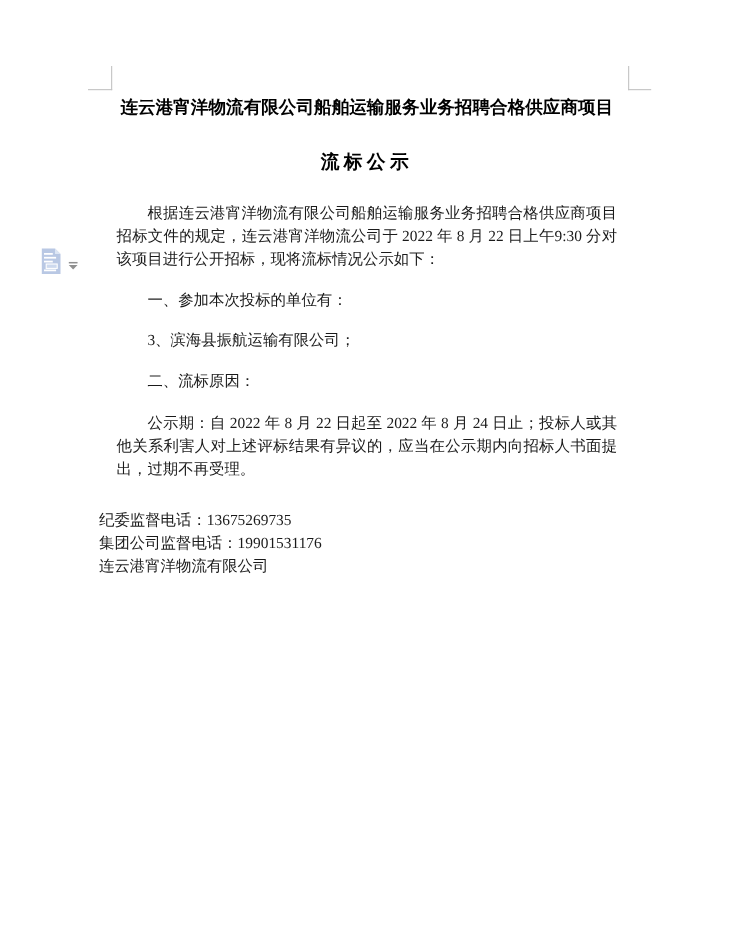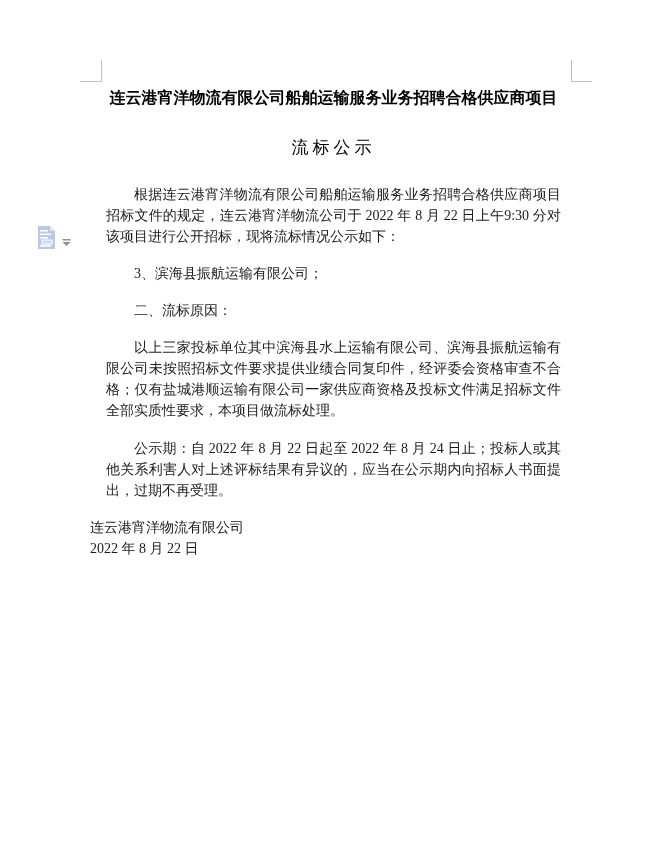--- a/index.html
+++ b/index.html
@@ -53,21 +53,21 @@
     font-size: 16px;
     line-height: 19px;
     font-weight: bold;
     text-align: center;
     color: #000000;
     margin: 0;
   }
   .doc-subtitle {
     font-size: 17px;
     line-height: 20px;
-    font-weight: normal;
+    font-weight: bold;
     text-align: center;
     letter-spacing: 4px;
     color: #000000;
     margin: 31px 0 0 0;
   }
   .body-text {
     font-size: 14px;
     line-height: 21px;
     text-align: justify;
     margin: 16px;
@@ -113,27 +113,30 @@
       </svg>
     </span>
   </div>
 
   <div class="content">
     <h1 class="doc-title">连云港宵洋物流有限公司船舶运输服务业务招聘合格供应商项目</h1>
     <h2 class="doc-subtitle">流标公示</h2>
 
     <p class="body-text indent p-intro">根据连云港宵洋物流有限公司船舶运输服务业务招聘合格供应商项目招标文件的规定，连云港宵洋物流公司于 2022 年 8 月 22 日上午9:30 分对该项目进行公开招标，现将流标情况公示如下：</p>
 
+    <p class="body-text indent sec-heading">一、参加本次投标的单位有：</p>
     <p class="body-text indent">3、滨海县振航运输有限公司；</p>
 
     <p class="body-text indent sec2-heading">二、流标原因：</p>
-    <p class="body-text indent">以上三家投标单位其中滨海县水上运输有限公司、滨海县振航运输有限公司未按照招标文件要求提供业绩合同复印件，经评委会资格审查不合格；仅有盐城港顺运输有限公司一家供应商资格及投标文件满足招标文件全部实质性要求，本项目做流标处理。</p>
 
     <p class="body-text indent p-publicity">公示期：自 2022 年 8 月 22 日起至 2022 年 8 月 24 日止；投标人或其他关系利害人对上述评标结果有异议的，应当在公示期内向招标人书面提出，过期不再受理。</p>
 
+    <div class="contacts">
+      <p class="contact-line"><span>纪委监督电话：</span><span>13675269735</span></p>
+      <p class="contact-line"><span>集团公司监督电话：</span><span>19901531176</span></p>
+    </div>
 
     <div class="signature">
       <div>连云港宵洋物流有限公司</div>
-      <div>2022 年 8 月 22 日</div>
     </div>
   </div>
 
 </div>
 
 </body></html>

